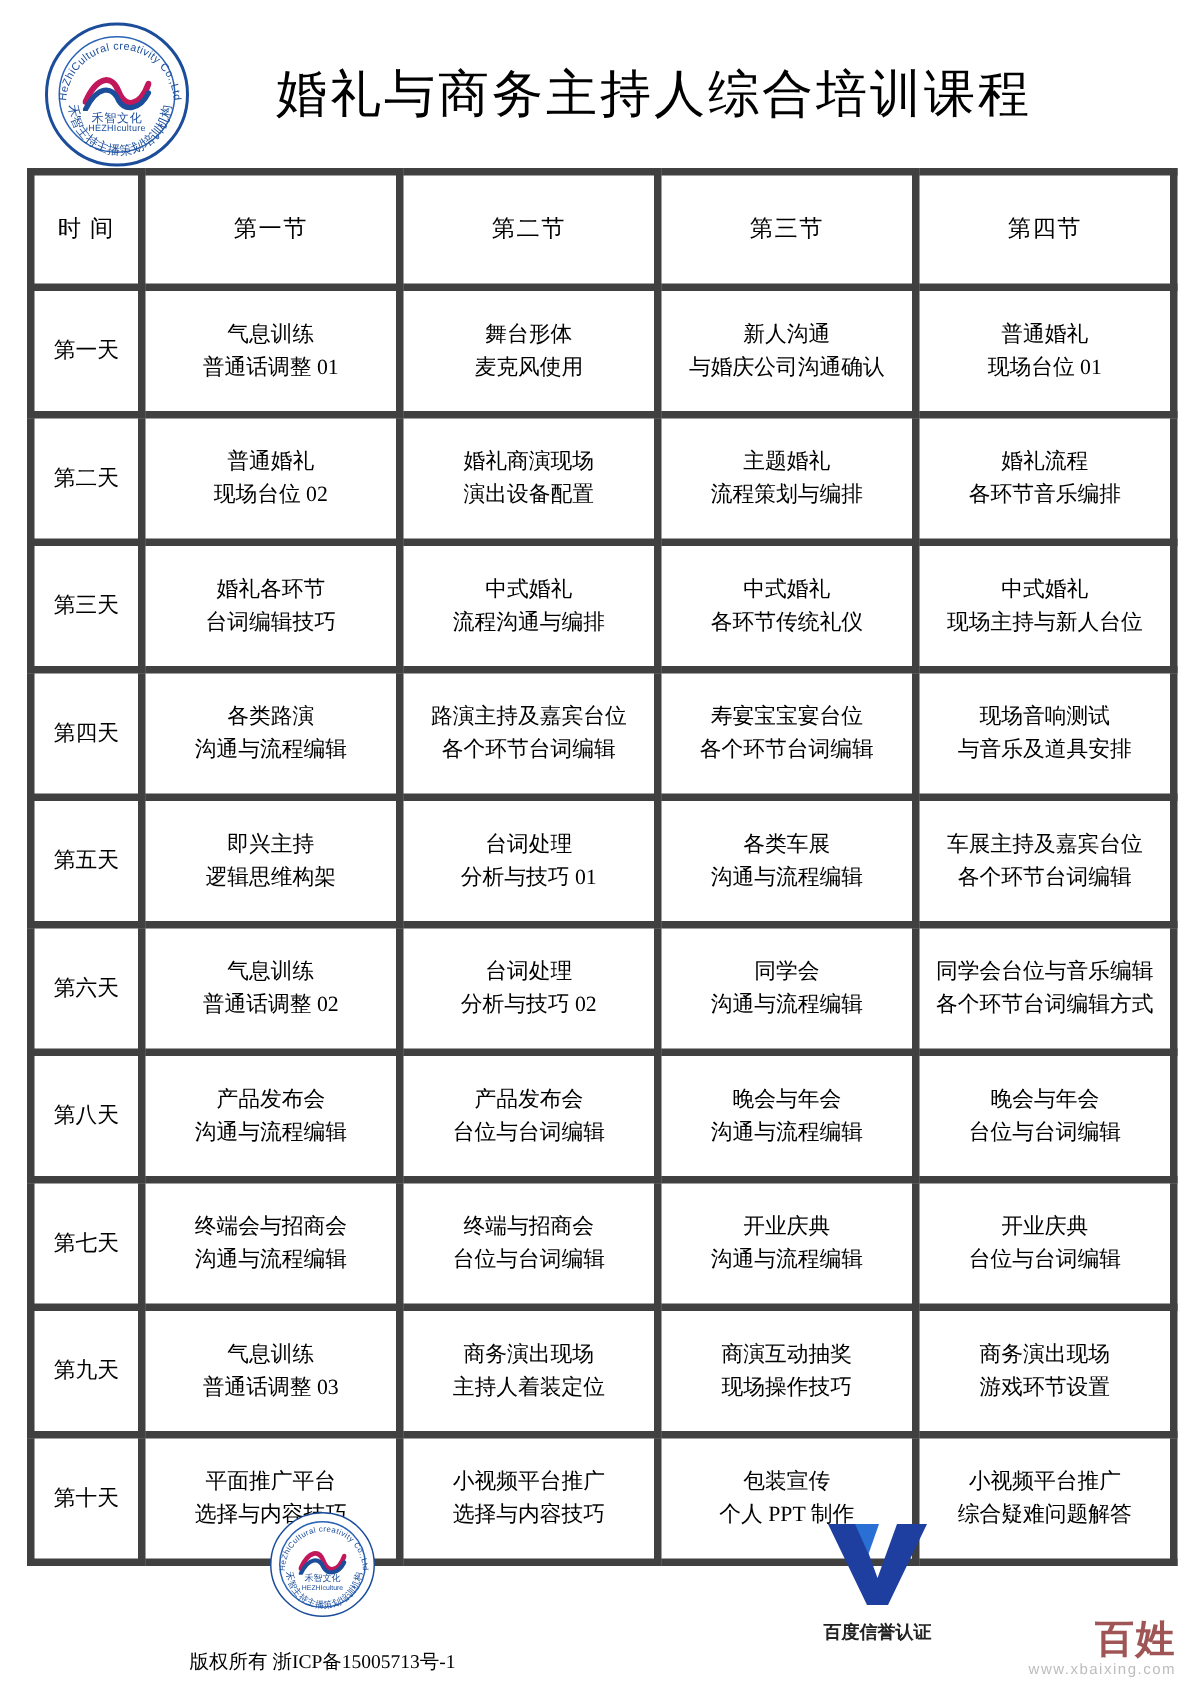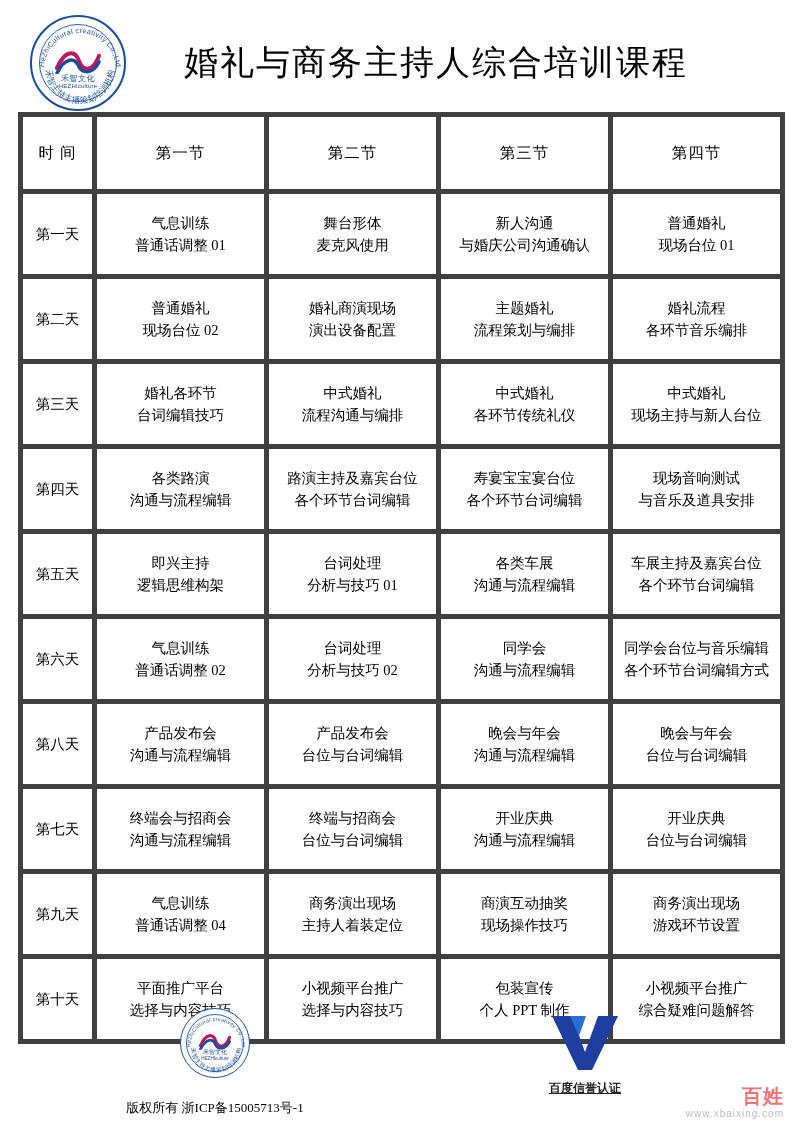--- a/index.html
+++ b/index.html
@@ -205,33 +205,32 @@
   }
   .baidu-mark {
     width: 78px; height: 62px; position: relative;
   }
   .baidu-caption {
     font-size: 12px;
     font-weight: bold;
     color: #222;
     margin-top: 1px;
     font-family: "Liberation Sans", sans-serif;
-    text-decoration: underline;
   }
   .watermark {
     position: absolute;
     right: 16px;
     bottom: 8px;
     text-align: right;
     pointer-events: none;
   }
   .watermark .wm-main {
-    font-size: 20px;
+    font-size: 26px;
     font-weight: bold;
-    color: #ef4444;
+    color: #7f1d1d;
     opacity: 0.75;
     letter-spacing: 1px;
     font-family: "Liberation Serif", serif;
     margin-top: 12px;
   }
   .watermark .wm-sub {
     font-size: 10px;
     color: #bdbdbd;
     letter-spacing: 1px;
     margin-top: -2px;
@@ -437,21 +436,21 @@
             </td>
             <td>
               <span class="cell-line">开业庆典</span>
               <span class="cell-line">台位与台词编辑</span>
             </td>
           </tr>
           <tr>
             <td class="time-cell">第九天</td>
             <td>
               <span class="cell-line">气息训练</span>
-              <span class="cell-line">普通话调整 04</span>
+              <span class="cell-line">普通话调整 03</span>
             </td>
             <td>
               <span class="cell-line">商务演出现场</span>
               <span class="cell-line">主持人着装定位</span>
             </td>
             <td>
               <span class="cell-line">商演互动抽奖</span>
               <span class="cell-line">现场操作技巧</span>
             </td>
             <td>

